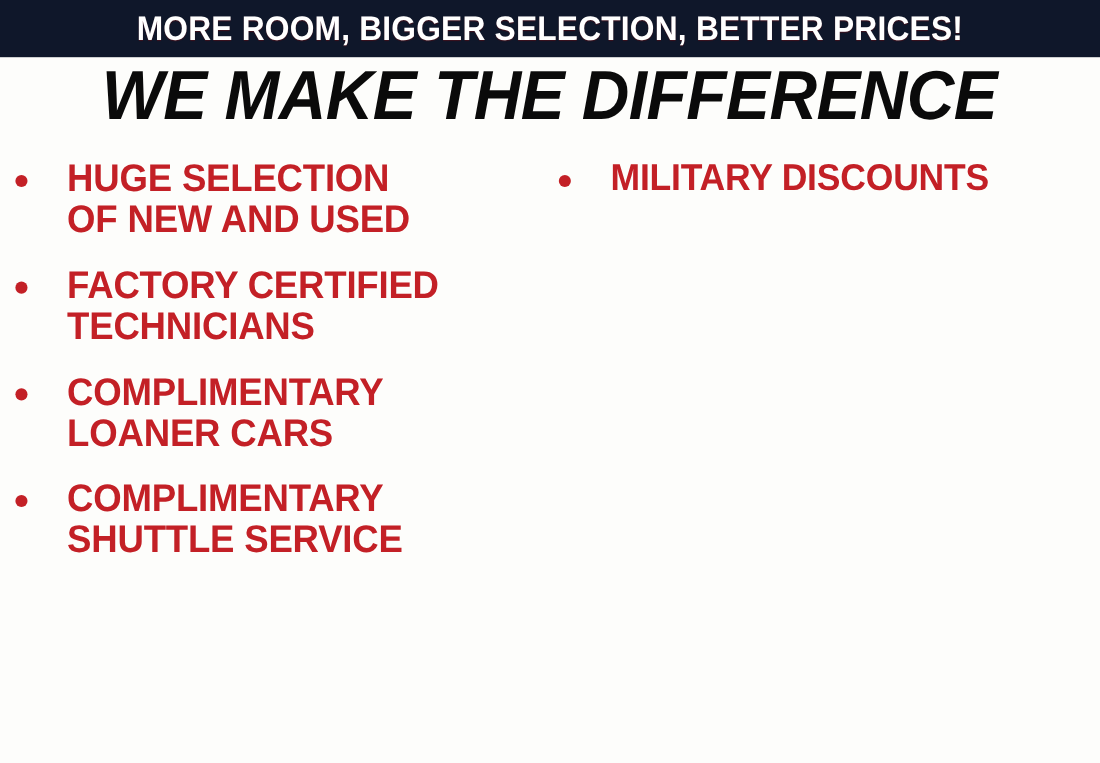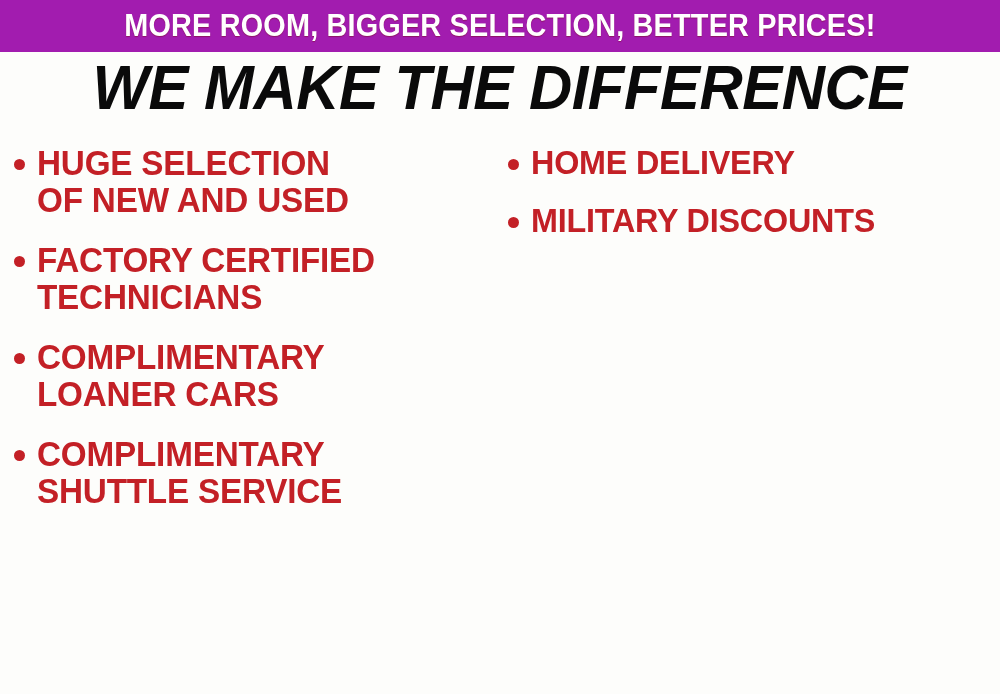--- a/index.html
+++ b/index.html
@@ -10,21 +10,21 @@
     width: 1000px;
     height: 694px;
     background: #fdfdfb;
     font-family: "Liberation Sans", sans-serif;
     overflow: hidden;
   }
 
   .banner {
     width: 1000px;
     height: 52px;
-    background: #a21caf;
+    background: #0f172a;
     display: flex;
     align-items: center;
     justify-content: center;
     box-sizing: border-box;
   }
   .banner-text {
     color: #ffffff;
     font-weight: bold;
     font-size: 31px;
     letter-spacing: 0.2px;
@@ -69,20 +69,21 @@
   }
   .col-right {
     width: 500px;
     padding-left: 8px;
   }
 
   .bullet-item {
     display: flex;
     align-items: flex-start;
     margin-bottom: 22px;
+    gap: 24px;
   }
   .bullet-dot {
     width: 11px;
     height: 11px;
     border-radius: 50%;
     background: #c32026;
     flex: 0 0 auto;
     margin-top: 15px;
     margin-right: 12px;
   }
@@ -136,21 +137,17 @@
     <div class="bullet-item">
       <span class="bullet-dot"></span>
       <span class="bullet-text">COMPLIMENTARY
 SHUTTLE SERVICE</span>
     </div>
   </div>
 
   <div class="col col-right">
     <div class="bullet-item">
       <span class="bullet-dot"></span>
-      <span class="bullet-text">HOME DELIVERY</span>
-    </div>
-    <div class="bullet-item">
-      <span class="bullet-dot"></span>
       <span class="bullet-text">MILITARY DISCOUNTS</span>
     </div>
   </div>
 
 </div>
 
 </body></html>

